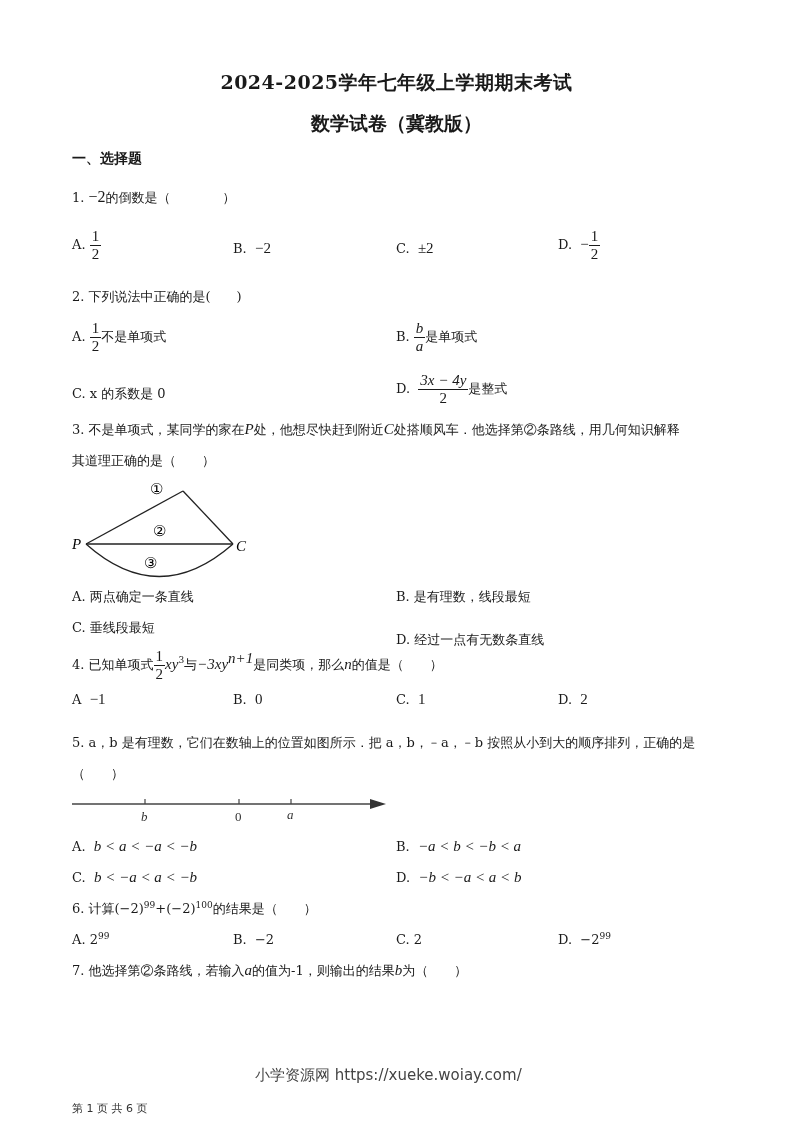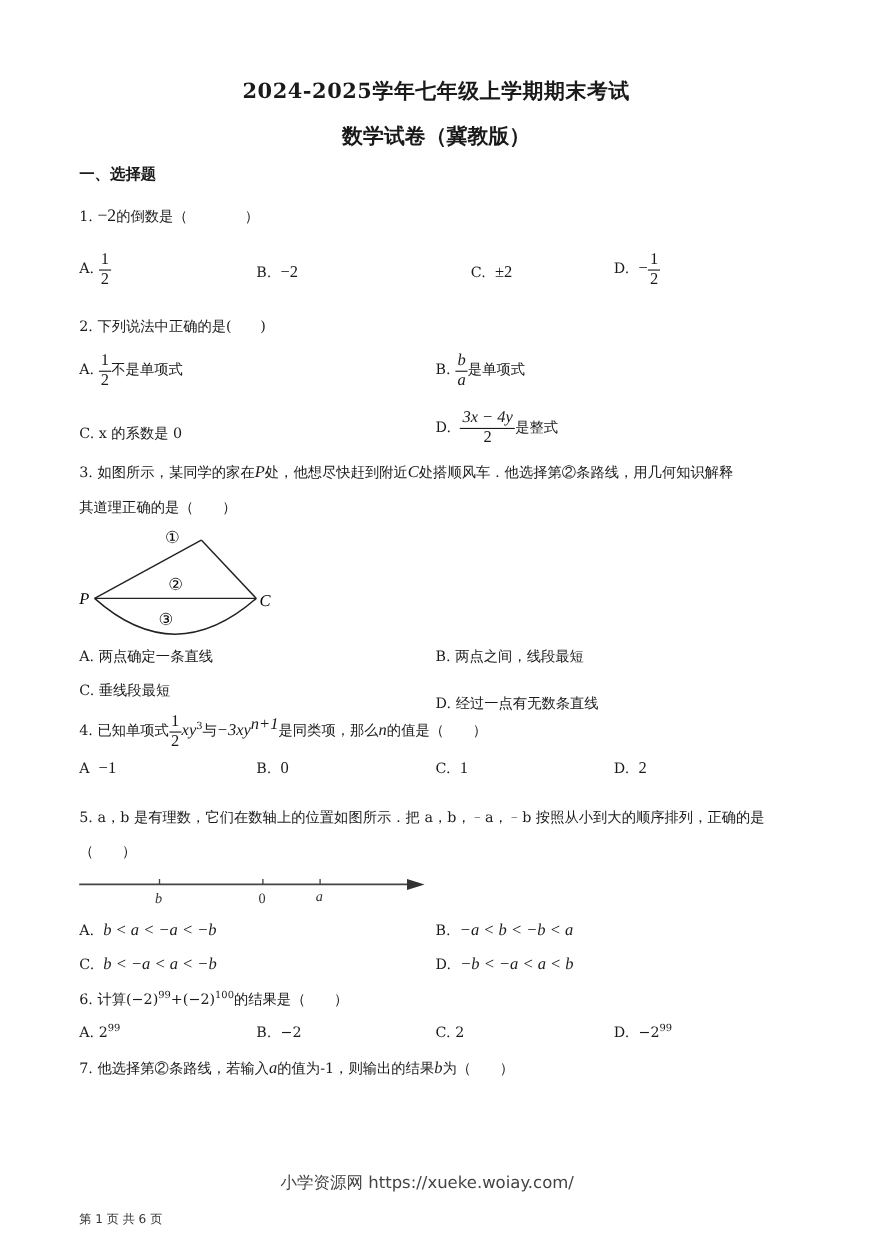--- a/index.html
+++ b/index.html
@@ -48,21 +48,21 @@
   <span class="num" style="font-size:16px;">−2</span><span>的倒数是（　　　　）</span>
 </div>
 <div class="abs opt" style="left:72px; top:228px;">
   <span>A.</span>
   <span class="frac"><span class="n">1</span><span class="d">2</span></span>
 </div>
 <div class="abs opt" style="left:233px; top:240px;">
   <span>B.</span>&nbsp;
   <span class="num">−2</span>
 </div>
-<div class="abs opt" style="left:396px; top:240px;margin-left:32px;">
+<div class="abs opt" style="left:396px; top:240px;">
   <span>C.</span>&nbsp;
   <span class="num">±2</span>
 </div>
 <div class="abs opt" style="left:558px; top:228px;">
   <span>D.</span>&nbsp;
   <span class="num">−</span><span class="frac"><span class="n">1</span><span class="d">2</span></span>
 </div>
 
 <div class="abs q" style="top:288px;">
   <span>2.</span>
@@ -80,21 +80,21 @@
   <span>C.</span>
   <span>x 的系数是 0</span>
 </div>
 <div class="abs opt" style="left:396px; top:372px;">
   <span>D.</span>&nbsp;
   <span class="frac it"><span class="n">3x − 4y</span><span class="d" style="font-style:normal;">2</span></span><span>是整式</span>
 </div>
 
 <div class="abs q" style="top:421px;">
   <span>3.</span>
-  <span>如图所示，某同学的家在</span><span class="it">P</span><span>处，他想尽快赶到附近</span><span class="it">C</span><span>处搭顺风车．他选择第②条路线，用几何知识解释</span>
+  <span>不是单项式，某同学的家在</span><span class="it">P</span><span>处，他想尽快赶到附近</span><span class="it">C</span><span>处搭顺风车．他选择第②条路线，用几何知识解释</span>
 </div>
 <div class="abs q" style="top:452px;">其道理正确的是（　　）</div>
 
 <div class="abs" style="left:68px; top:474px; width:190px; height:110px;">
   <svg width="190" height="110" viewBox="0 0 190 110">
     <line x1="18" y1="70" x2="115" y2="17" stroke="#222" stroke-width="1.3"></line>
     <line x1="115" y1="17" x2="165" y2="70" stroke="#222" stroke-width="1.3"></line>
     <line x1="18" y1="70" x2="165" y2="70" stroke="#222" stroke-width="1.3"></line>
     <path d="M18 70 Q 91 135 165 70" fill="none" stroke="#222" stroke-width="1.3"></path>
     <text x="4" y="75" font-size="15" font-style="italic">P</text>
@@ -104,21 +104,21 @@
     <text x="76" y="94" font-size="15">③</text>
   </svg>
 </div>
 
 <div class="abs opt" style="left:72px; top:588px;">
   <span>A.</span>
   <span>两点确定一条直线</span>
 </div>
 <div class="abs opt" style="left:396px; top:588px;">
   <span>B.</span>
-  <span>两点之间，线段最短</span>
+  <span>是有理数，线段最短</span>
 </div>
 <div class="abs opt" style="left:72px; top:619px;">
   <span>C.</span>
   <span>垂线段最短</span>
 </div>
 <div class="abs opt" style="left:396px; top:619px;margin-top:12px;">
   <span>D.</span>
   <span>经过一点有无数条直线</span>
 </div>
 

